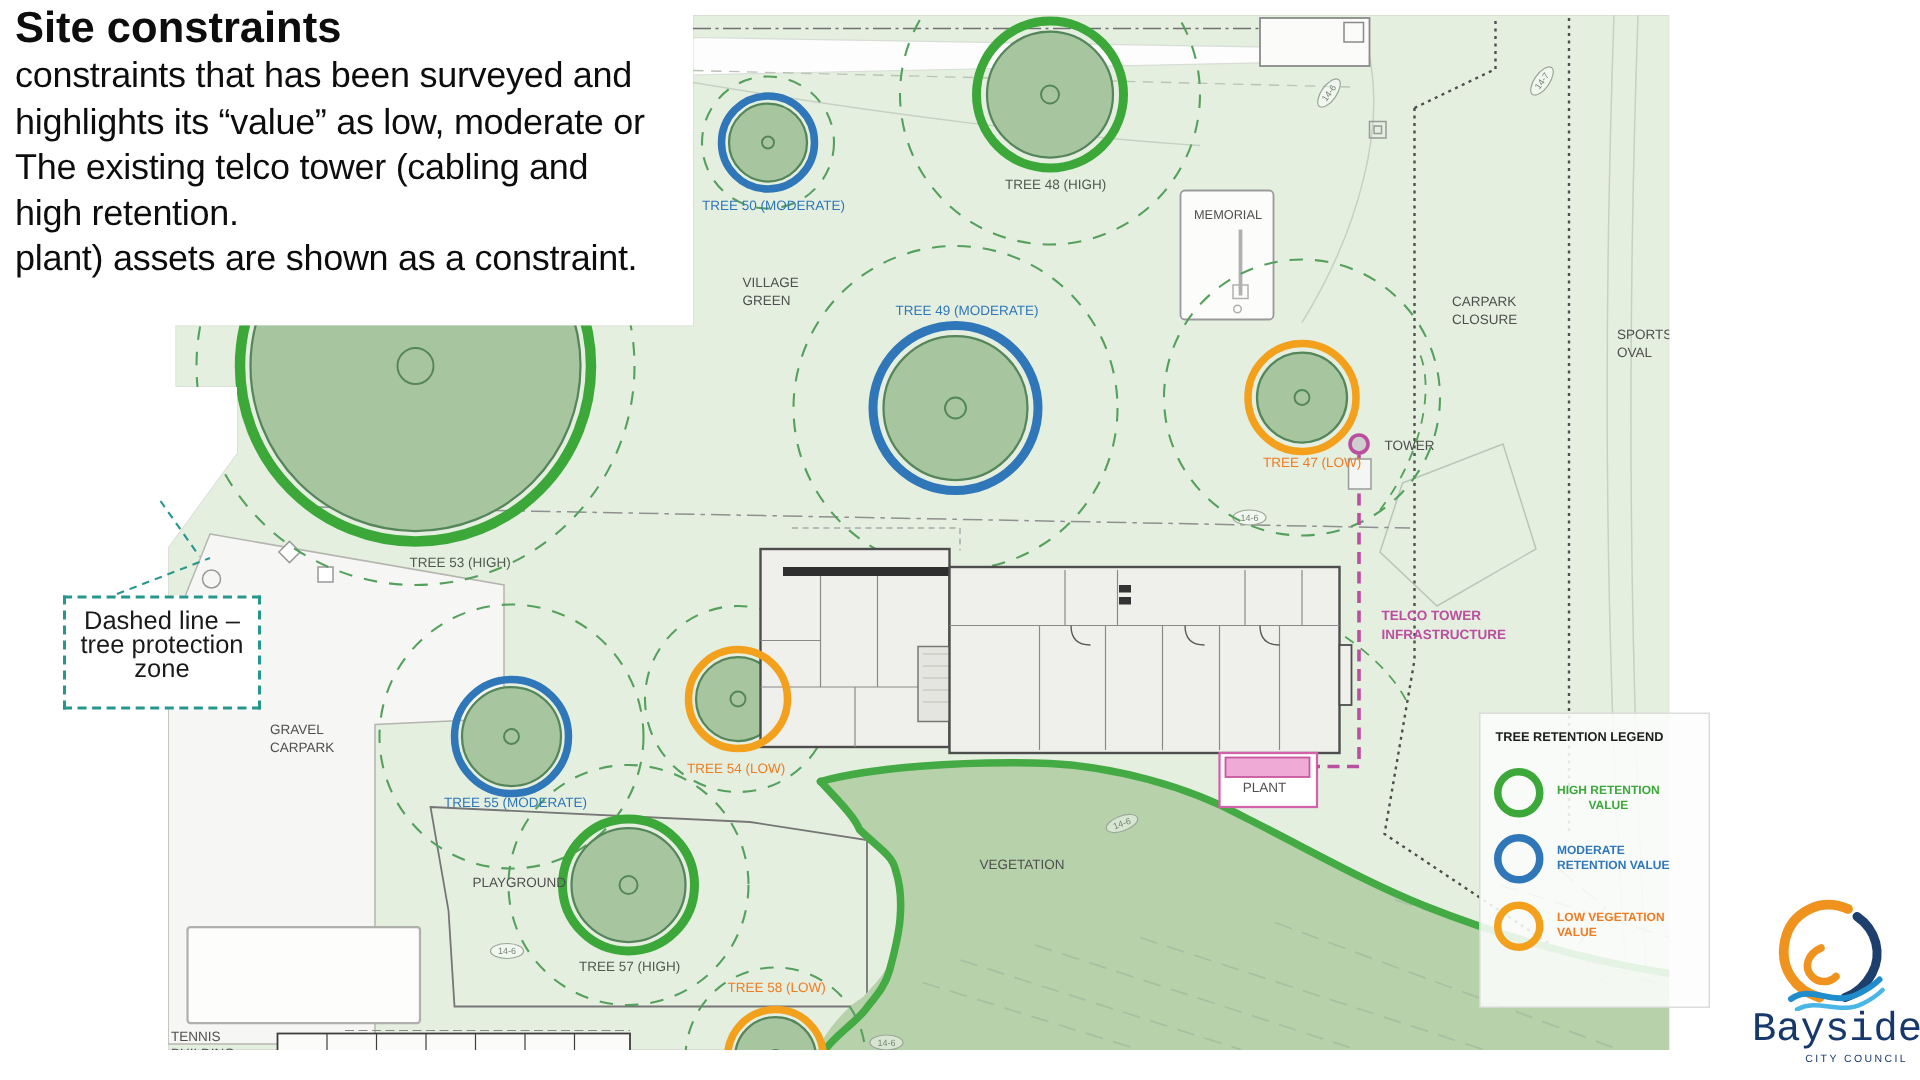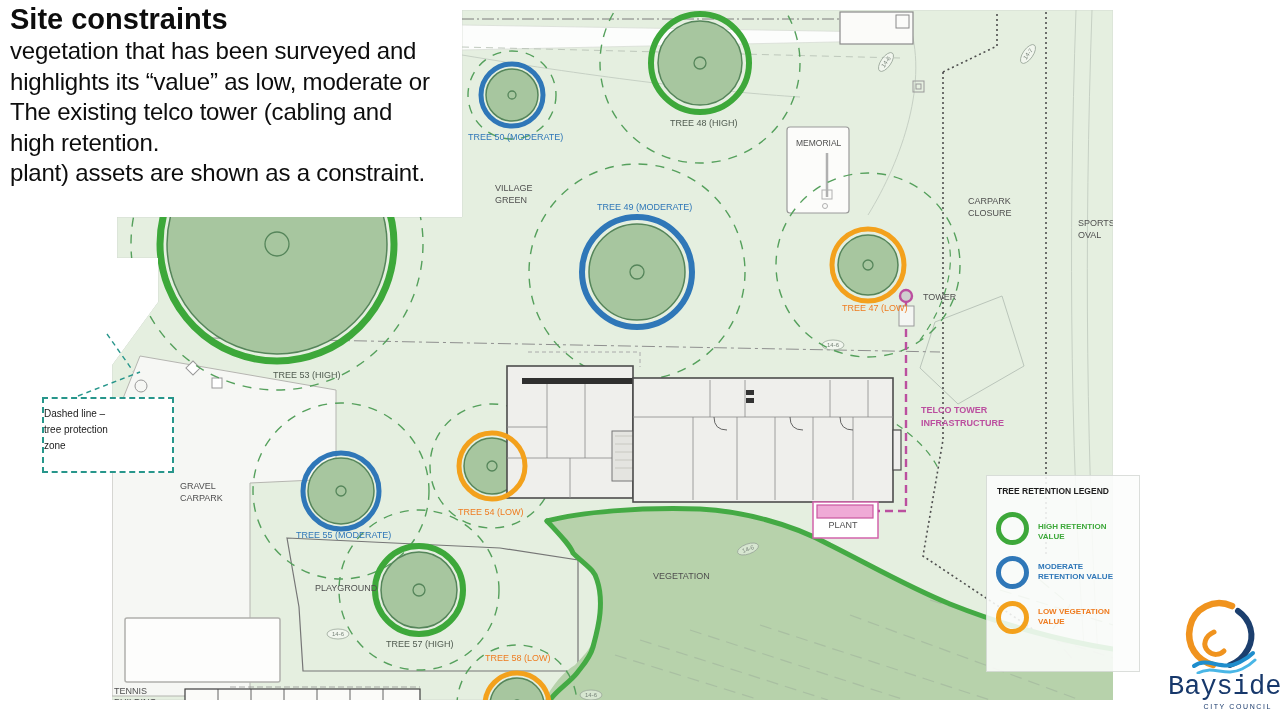--- a/index.html
+++ b/index.html
@@ -6,32 +6,32 @@
   .stage{position:relative;width:1280px;height:720px;overflow:hidden;background:#ffffff;
          font-family:"Liberation Sans", sans-serif;}
   #map-svg{position:absolute;left:0;top:0;width:1280px;height:720px;}
   #map-svg text{font-family:"Liberation Sans", sans-serif;}
 
   .title-block{position:absolute;left:10px;top:2px;width:456px;color:#0d0d0d;}
   .slide-title{font-size:29px;font-weight:bold;line-height:34px;}
   .slide-body div{font-size:24px;line-height:30.5px;letter-spacing:-0.2px;}
 
   .callout{position:absolute;left:42px;top:397px;width:132px;height:76px;box-sizing:border-box;
-           border:2px dashed var(--c-callout-border,#27968b);background:#ffffff;text-align:left;
-           font-size:10px;line-height:16px;color:#1a1a1a;padding-top:7px;}
+           border:2px dashed var(--c-callout-border,#27968b);background:#ffffff;text-align:center;
+           font-size:17px;line-height:16px;color:#1a1a1a;padding-top:7px;}
 
   .legend{position:absolute;left:986px;top:475px;width:154px;height:197px;
           background:rgba(252,253,252,0.88);border:1px solid rgba(120,130,120,0.25);box-sizing:border-box;}
   .legend-title{position:absolute;left:10px;top:10px;font-size:8.5px;font-weight:bold;color:#1d1d1d;}
   .legend-ring{position:absolute;left:9px;width:23px;height:23px;border-radius:50%;border:5px solid #888;background:transparent;}
   .legend-ring.high{border-color:var(--c-high,#3da83a);}
   .legend-ring.moderate{border-color:var(--c-moderate,#2f77b8);}
   .legend-ring.low{border-color:var(--c-low,#f3a11c);}
   .legend-label{position:absolute;left:51px;font-size:8px;font-weight:bold;line-height:10px;}
-  .legend-label.high{color:var(--c-high,#3da83a);}
+  .legend-label.high{color:var(--c-high,#3da83a);text-align:center;}
   .legend-label.moderate{color:var(--c-moderate,#2f77b8);}
   .legend-label.low{color:var(--c-label-low,#ef7c20);}
 
   .logo{position:absolute;left:1168px;top:594px;width:112px;height:124px;}
   .logo-name{position:absolute;left:0;top:80px;width:100%;text-align:center;
              font-family:Liberation Mono, monospace;font-size:27px;color:#17386b;line-height:1;}
   .logo-sub{position:absolute;left:0;top:109px;width:100%;box-sizing:border-box;text-align:right;padding-right:8px;
             font-size:7px;letter-spacing:1.6px;color:#17386b;}
 </style>
 </head>
@@ -286,21 +286,21 @@
 
   <g stroke="#27968b" stroke-width="1.4" stroke-dasharray="5 4" fill="none">
     <path d="M78,396 L140,372"></path>
     <path d="M107,334 L133,371"></path>
   </g>
 </svg>
 
 <div class="title-block">
   <div class="slide-title">Site constraints</div>
   <div class="slide-body">
-    <div>vegetation that has been surveyed and</div>
+    <div>constraints that has been surveyed and</div>
     <div>highlights its “value” as low, moderate or</div>
     <div>The existing telco tower (cabling and</div>
     <div>high retention.</div>
     <div>plant) assets are shown as a constraint.</div>
   </div>
 </div>
 
 <div class="callout">
   <div>Dashed line –</div>
   <div>tree protection</div>

